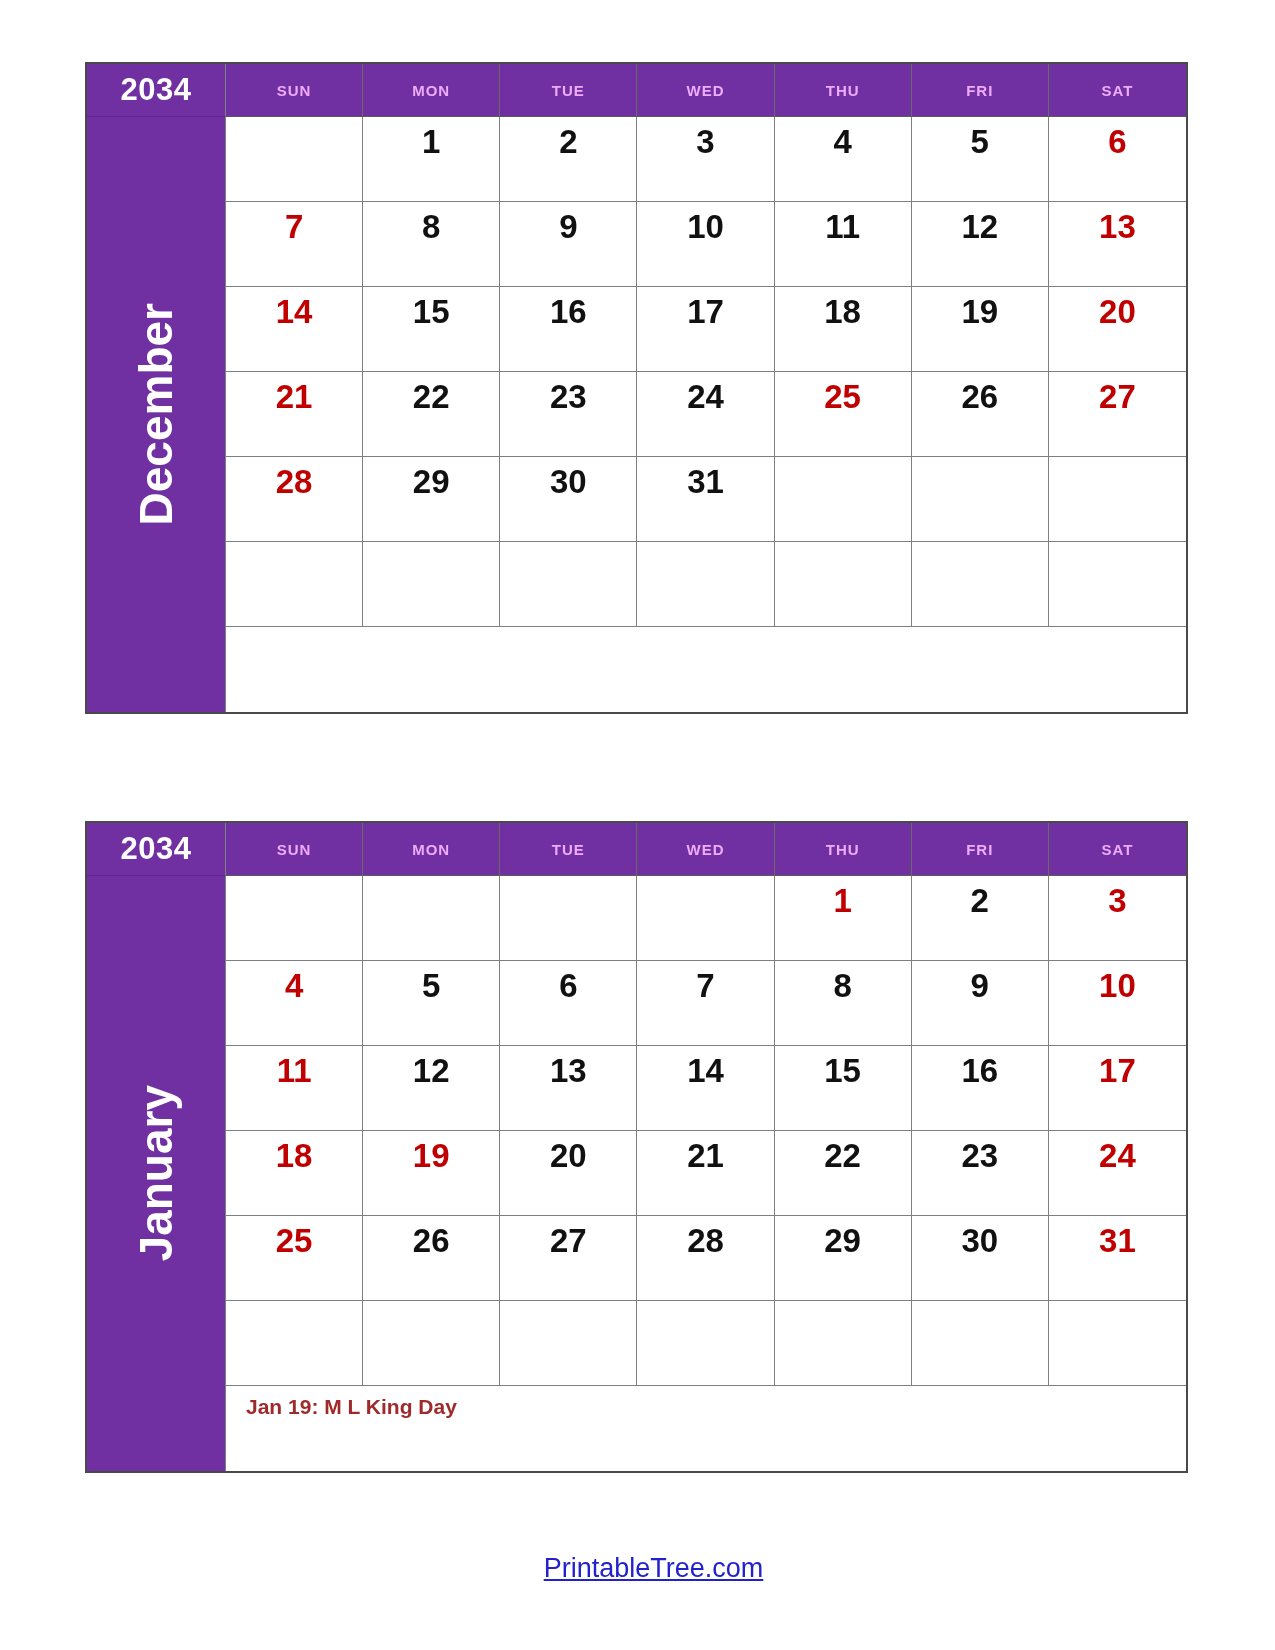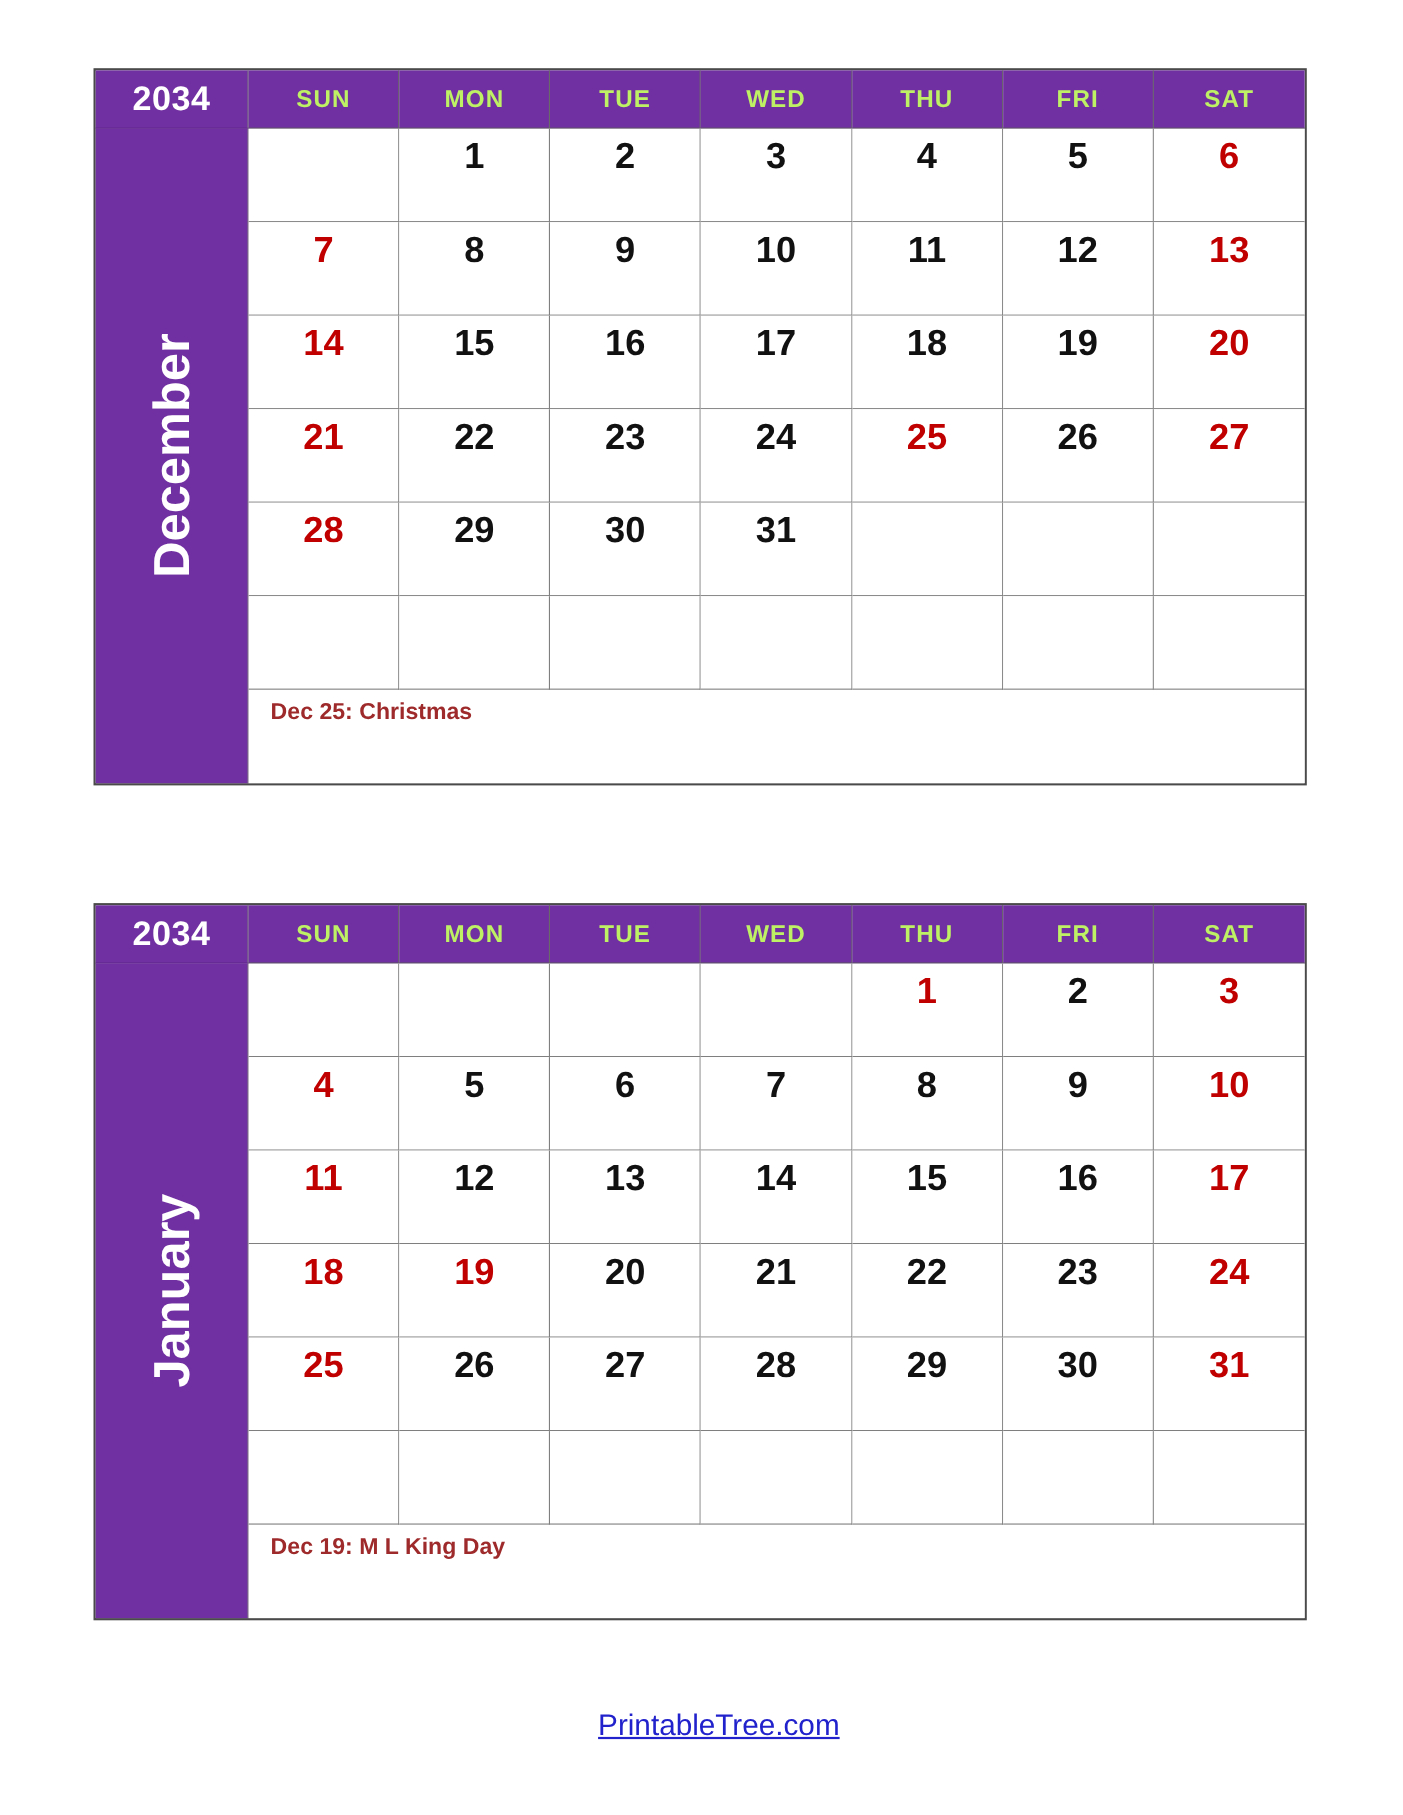--- a/index.html
+++ b/index.html
@@ -41,22 +41,22 @@
     font-size: 31px;
     font-weight: bold;
     display: flex; align-items: center; justify-content: center;
     border-right: 1px solid var(--grid-line);
     border-bottom: 1px solid var(--purple-divider);
     letter-spacing: 0.5px;
   }
   .dayname {
     grid-row: 1;
     background: var(--purple);
-    color: #bef264;
-    font-size: 22px;
+    color: #f0abfc;
+    font-size: 15px;
     font-weight: bold;
     letter-spacing: 1px;
     display: flex; align-items: center; justify-content: center;
     border-right: 1px solid #6A6A6A;
     border-bottom: 1px solid #5A5A5A;
   }
   .dayname.last-col { border-right: none; }
 
   .sidebar {
     grid-column: 1;
@@ -116,23 +116,20 @@
   }
 </style>
 </head>
 <body>
 
 <section class="month dec">
   <div class="year-cell">2034</div>
   <div class="sidebar">
     <span class="month-name">December</span>
   </div>
-  <div class="notes">
-      <div class="note-line">Dec 25: Christmas</div>
-    </div>
 <div class="dayname" style="grid-column: 2;">SUN</div>
     <div class="dayname" style="grid-column: 3;">MON</div>
     <div class="dayname" style="grid-column: 4;">TUE</div>
     <div class="dayname" style="grid-column: 5;">WED</div>
     <div class="dayname" style="grid-column: 6;">THU</div>
     <div class="dayname" style="grid-column: 7;">FRI</div>
     <div class="dayname last-col" style="grid-column: 8;">SAT</div>
     <div class="day-cell" style="grid-area: 2 / 2;"></div>
     <div class="day-cell" style="grid-area: 2 / 3;">1</div>
     <div class="day-cell" style="grid-area: 2 / 4;">2</div>
@@ -176,21 +173,21 @@
     <div class="day-cell" style="grid-area: 7 / 7;"></div>
     <div class="day-cell last-col" style="grid-area: 7 / 8;"></div>
   </section>
 
 <section class="month jan">
   <div class="year-cell">2034</div>
   <div class="sidebar">
     <span class="month-name">January</span>
   </div>
   <div class="notes">
-      <div class="note-line">Dec 19: M L King Day</div>
+      <div class="note-line">Jan 19: M L King Day</div>
     </div>
 <div class="dayname" style="grid-column: 2;">SUN</div>
     <div class="dayname" style="grid-column: 3;">MON</div>
     <div class="dayname" style="grid-column: 4;">TUE</div>
     <div class="dayname" style="grid-column: 5;">WED</div>
     <div class="dayname" style="grid-column: 6;">THU</div>
     <div class="dayname" style="grid-column: 7;">FRI</div>
     <div class="dayname last-col" style="grid-column: 8;">SAT</div>
     <div class="day-cell" style="grid-area: 2 / 2;"></div>
     <div class="day-cell" style="grid-area: 2 / 3;"></div>

